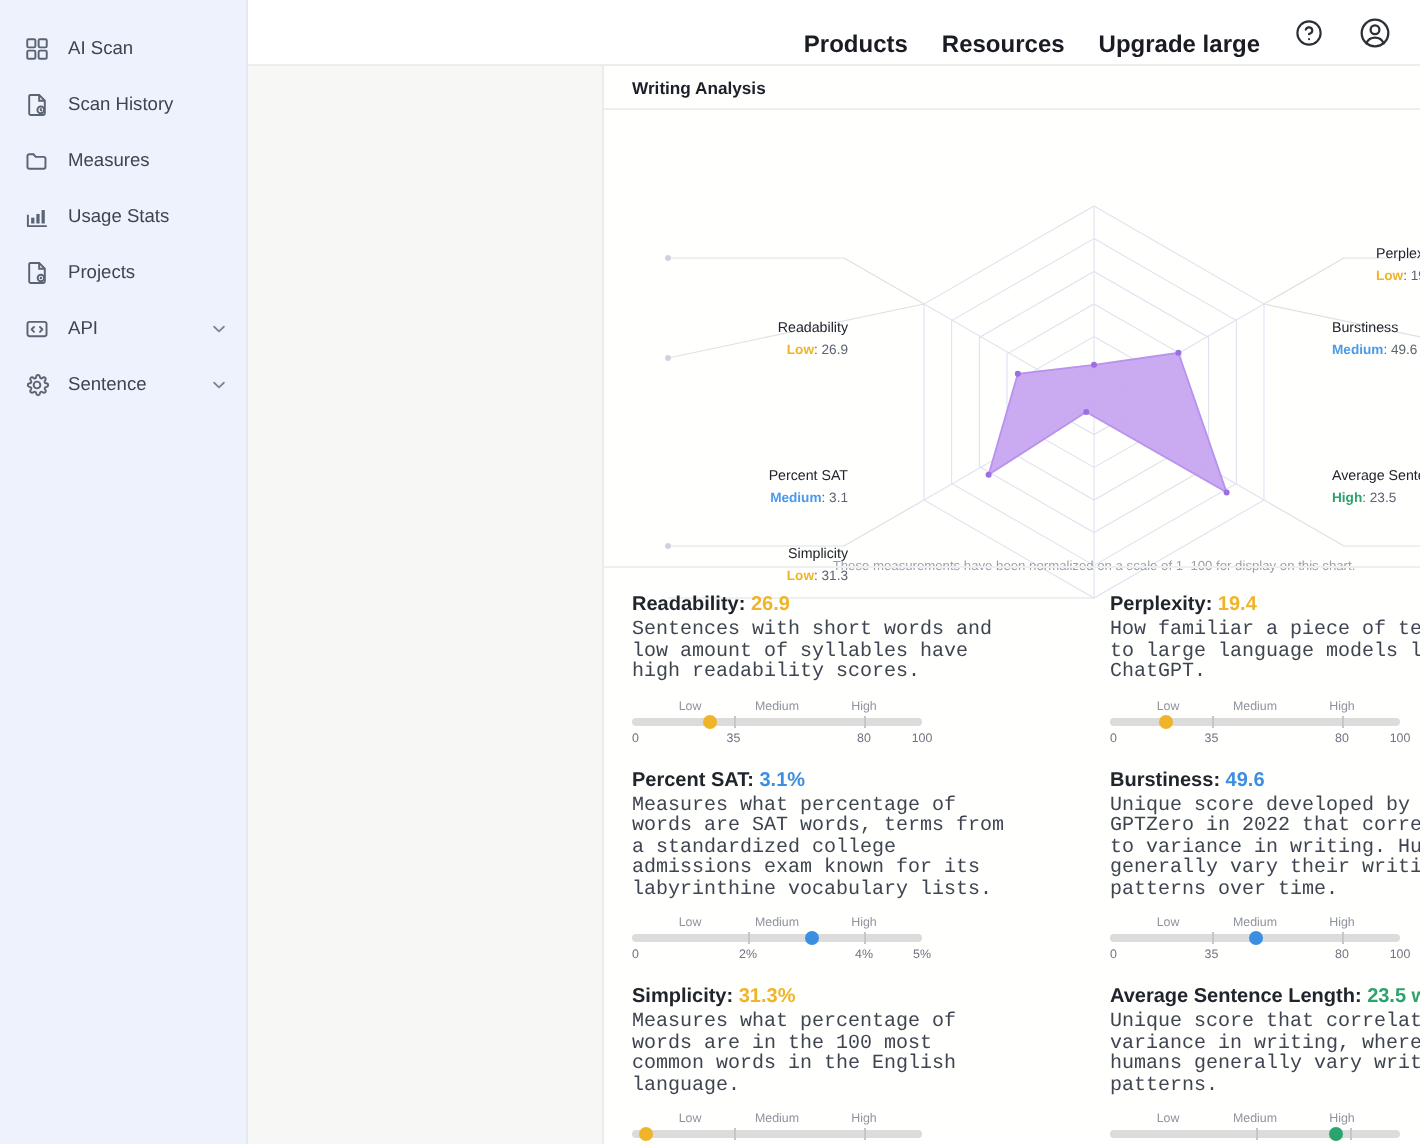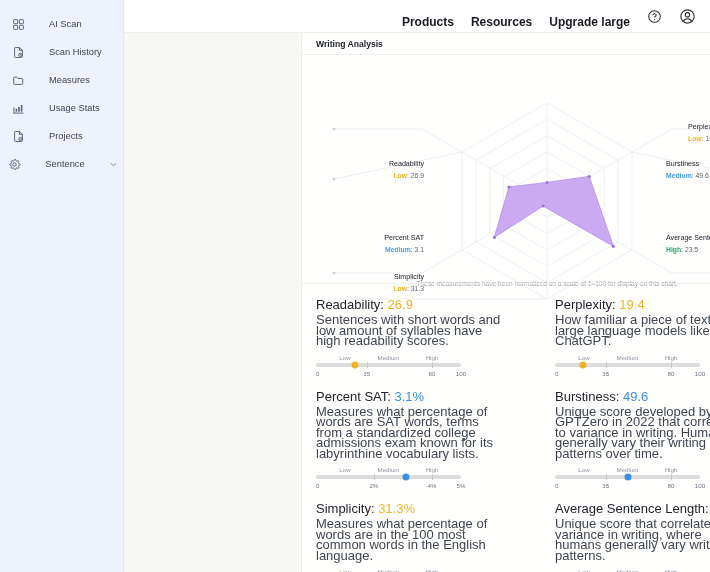--- a/index.html
+++ b/index.html
@@ -23,21 +23,21 @@
     height: 33px; display: flex; align-items: center; gap: 5px;
     padding: 0 0 0 10px;
     border-bottom: 1px solid #e4e9f6;
   }
   .brand-mark { width: 15px; height: 15px; flex: 0 0 15px; display:block; }
   .brand-name {
     font-size: 13.5px; font-weight: bold; letter-spacing: -0.3px; color: #14181f;
   }
   .nav { padding-top: 10px; }
   .nav-item {
-    display: flex; align-items: center; gap: 24px;
+    display: flex; align-items: center; gap: 9px;
     height: 28px; padding: 0 9px 0 12px; cursor: pointer;
     margin-bottom: 0px;
   }
   .nav-item + .nav-item { margin-top: 0; justify-content: center; }
   .nav-ico { width: 13px; height: 13px; flex: 0 0 13px; color: #5b6475; display:block; }
   .nav-label { font-size: 9.3px; color: #3d4452; flex: 1 1 auto; white-space: nowrap; }
   .nav-chev { width: 9px; height: 9px; flex: 0 0 9px; color: #7d8596; }
 
   
   #main { flex: 1 1 auto; position: relative; background: #ffffff; overflow: hidden; }
@@ -87,25 +87,25 @@
 
   .divider-row { position: absolute; left: 0; right: 0; top: 250px; height:1px; background:#efefef; }
 
   
   .cards {
     position: absolute; left: 0; top: 256px; right: 0;
     padding: 0 14px;
     display: grid; grid-template-columns: 1fr 1fr; column-gap: 18px;
   }
   .card { padding-top: 8px; }
-  .card-title { font-size: 13px; font-weight: normal; color: #20242c; margin-bottom: 3px; }
+  .card-title { font-size: 10px; font-weight: bold; color: #20242c; margin-bottom: 3px; }
   .card-title .val-low { color: #f0b429; }
   .card-title .val-med { color: #3c8ee0; }
   .card-title .val-high { color: #2ba36d; }
-  .card-desc { font-size: 13px; line-height: 10.5px; color: #3f4550; max-width: 190px; }
+  .card-desc { font-size: 10px; line-height: 10.5px; color: #3f4550; max-width: 190px; font-family: Liberation Mono, monospace; }
 
   .slider { margin-top: 7px; width: 145px; position: relative; }
   .slider-labels { position: relative; height: 9px; }
   .slider-labels span {
     position: absolute; font-size: 6.2px; color: #8e939d; transform: translateX(-50%);
     top: 0; white-space: nowrap;
   }
   .track {
     position: relative; height: 4px; border-radius: 3px; background: #dcdcdc;
   }
@@ -176,20 +176,30 @@
       <div class="nav-item">
         <svg class="nav-ico" viewBox="0 0 24 24" fill="none" stroke="currentColor" stroke-width="1.8">
           <path d="M14 2.8H6.2A1.4 1.4 0 0 0 4.8 4.2v15.6a1.4 1.4 0 0 0 1.4 1.4h11.6a1.4 1.4 0 0 0 1.4-1.4V8z"></path>
           <path d="M14 2.8V8h5.2"></path>
           <circle cx="15.6" cy="16.6" r="3" fill="#eef2fc"></circle>
           <circle cx="15.6" cy="16.6" r="1.1" fill="currentColor" stroke="none"></circle>
         </svg>
         <span class="nav-label">Projects</span>
       </div>
 
+      <div class="nav-item">
+        <svg class="nav-ico" viewBox="0 0 24 24" fill="none" stroke="currentColor" stroke-width="1.8">
+          <rect x="3.2" y="5.4" width="17.6" height="13.2" rx="2"></rect>
+          <path d="M9.2 10.2 7 12.4l2.2 2.2M14.8 10.2l2.2 2.2-2.2 2.2" stroke-linecap="round" stroke-linejoin="round"></path>
+        </svg>
+        <span class="nav-label">API</span>
+        <svg class="nav-chev" viewBox="0 0 24 24" fill="none" stroke="currentColor" stroke-width="2.4">
+          <path d="M5.5 9 12 15.3 18.5 9" stroke-linecap="round" stroke-linejoin="round"></path>
+        </svg>
+      </div>
 
       <div class="nav-item">
         <svg class="nav-ico" viewBox="0 0 24 24" fill="none" stroke="currentColor" stroke-width="1.8">
           <circle cx="12" cy="12" r="3.1"></circle>
           <path d="M19.2 14.6a1.4 1.4 0 0 0 .28 1.55l.05.05a1.7 1.7 0 1 1-2.4 2.4l-.05-.05a1.4 1.4 0 0 0-1.55-.28 1.4 1.4 0 0 0-.85 1.28v.14a1.7 1.7 0 1 1-3.4 0v-.07a1.4 1.4 0 0 0-.92-1.28 1.4 1.4 0 0 0-1.55.28l-.05.05a1.7 1.7 0 1 1-2.4-2.4l.05-.05a1.4 1.4 0 0 0 .28-1.55 1.4 1.4 0 0 0-1.28-.85h-.14a1.7 1.7 0 1 1 0-3.4h.07a1.4 1.4 0 0 0 1.28-.92 1.4 1.4 0 0 0-.28-1.55l-.05-.05a1.7 1.7 0 1 1 2.4-2.4l.05.05a1.4 1.4 0 0 0 1.55.28h.07a1.4 1.4 0 0 0 .85-1.28v-.14a1.7 1.7 0 1 1 3.4 0v.07a1.4 1.4 0 0 0 .85 1.28 1.4 1.4 0 0 0 1.55-.28l.05-.05a1.7 1.7 0 1 1 2.4 2.4l-.05.05a1.4 1.4 0 0 0-.28 1.55v.07a1.4 1.4 0 0 0 1.28.85h.14a1.7 1.7 0 1 1 0 3.4h-.07a1.4 1.4 0 0 0-1.28.85z"></path>
         </svg>
         <span class="nav-label">Sentence</span>
         <svg class="nav-chev" viewBox="0 0 24 24" fill="none" stroke="currentColor" stroke-width="2.4">
           <path d="M5.5 9 12 15.3 18.5 9" stroke-linecap="round" stroke-linejoin="round"></path>
         </svg>

